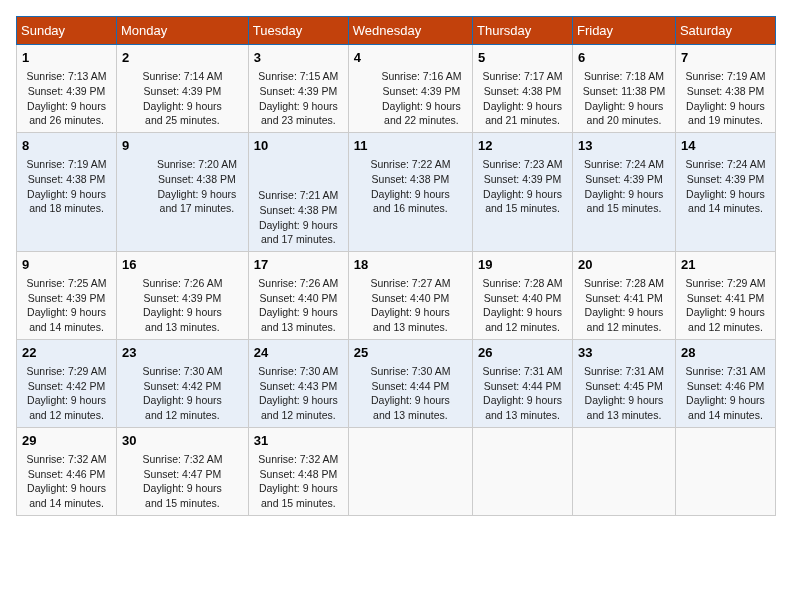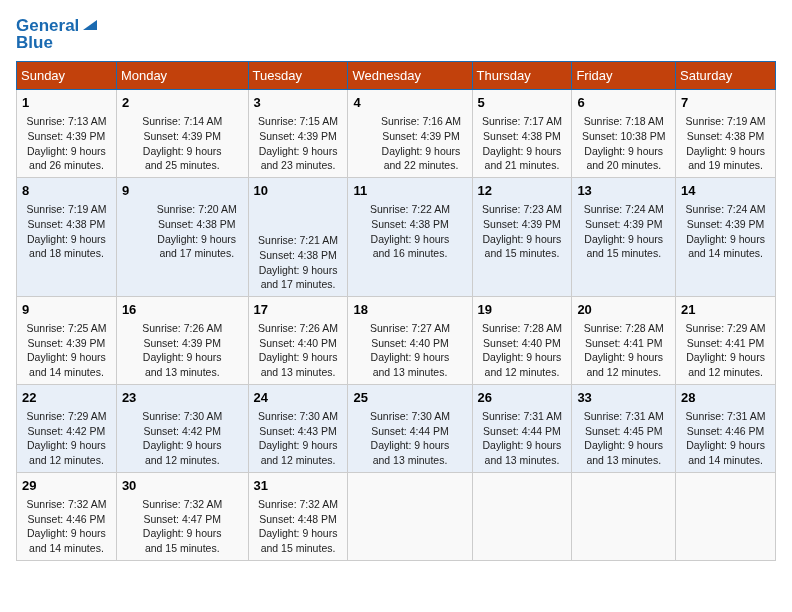--- a/index.html
+++ b/index.html
@@ -79,37 +79,20 @@
     .day-info {
       font-size: 10.5px;
       color: #222;
       text-align: center;
     }
   </style>
 </head>
 <body>
 
 <div class="container">
-  <div class="header">
-    <div class="logo">
-    <div style="display:flex;flex-direction:column;line-height:1;">
-      <div style="display:flex;align-items:center;gap:0;">
-        <span style="font-size:17px;font-weight:bold;color:#1a6ab1;">General</span>
-        <svg width="20" height="18" viewBox="0 0 20 18">
-          <polygon points="4,14 18,4 18,14" fill="#1a6ab1"></polygon>
-        </svg>
-      </div>
-      <span style="font-size:17px;font-weight:bold;color:#1a6ab1;">Blue</span>
-    </div>
-  </div>
-    <div class="title-block">
-      <div class="month-title"></div>
-      <div class="location"></div>
-    </div>
-  </div>
 
   <table>
     <thead>
       <tr>
       <th>Sunday</th>
           <th>Monday</th>
           <th>Tuesday</th>
           <th>Wednesday</th>
           <th>Thursday</th>
           <th>Friday</th>
@@ -149,21 +132,21 @@
           <td>
             <span class="day-num">5</span>
             <div class="day-info" style="white-space: pre-line;">Sunrise: 7:17 AM
 Sunset: 4:38 PM
 Daylight: 9 hours
 and 21 minutes.</div>
           </td>
           <td>
             <span class="day-num">6</span>
             <div class="day-info" style="white-space: pre-line;">Sunrise: 7:18 AM
-Sunset: 10:38 PM
+Sunset: 11:38 PM
 Daylight: 9 hours
 and 20 minutes.</div>
           </td>
           <td>
             <span class="day-num">7</span>
             <div class="day-info" style="white-space: pre-line;">Sunrise: 7:19 AM
 Sunset: 4:38 PM
 Daylight: 9 hours
 and 19 minutes.</div>
           </td>

